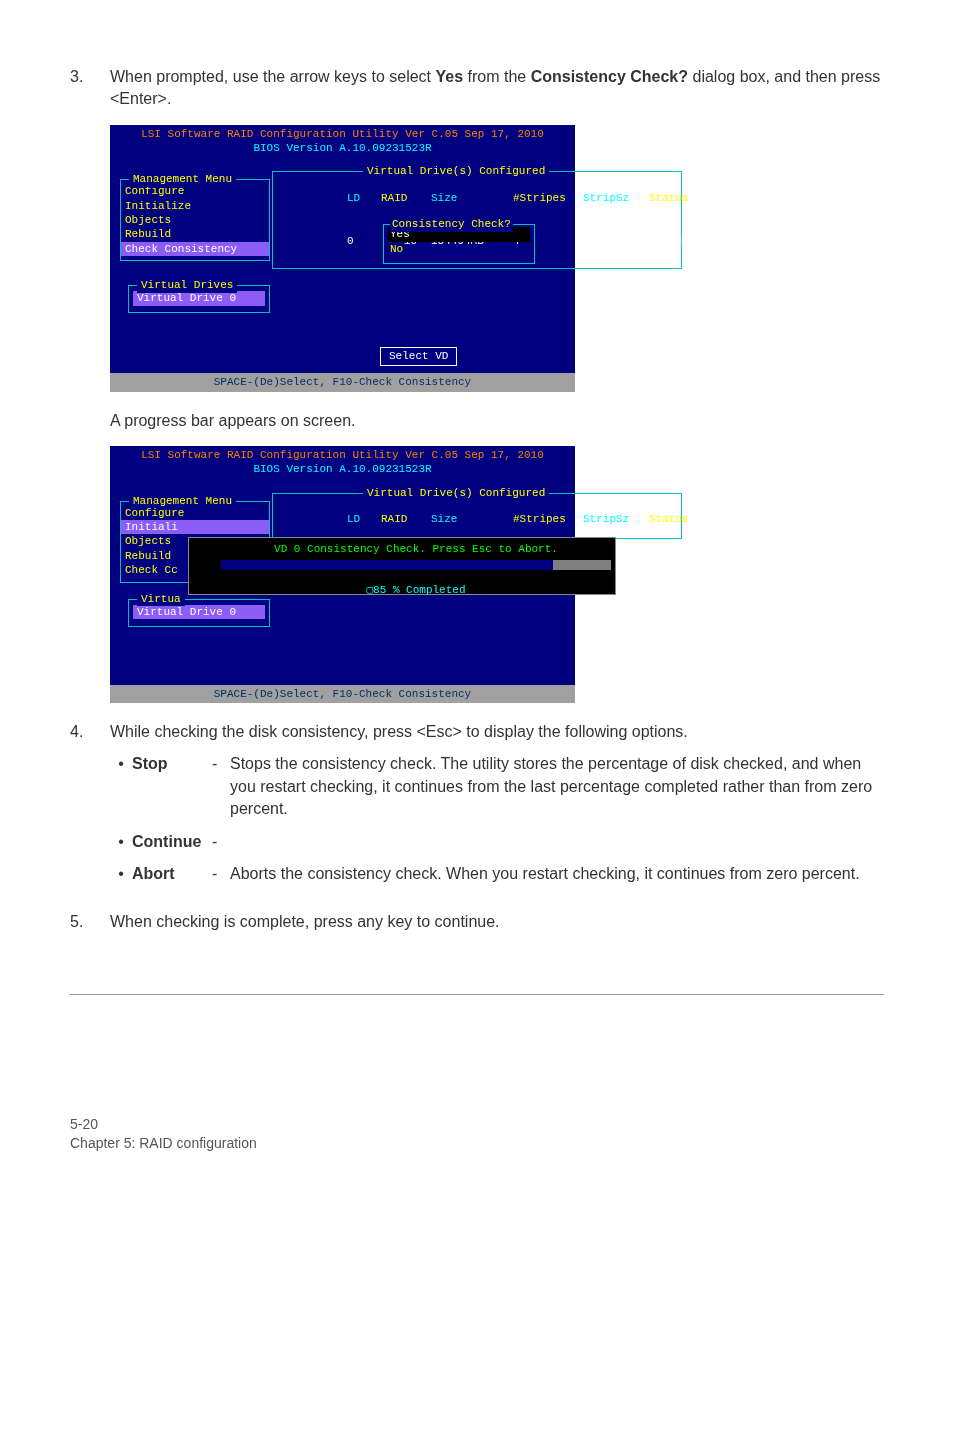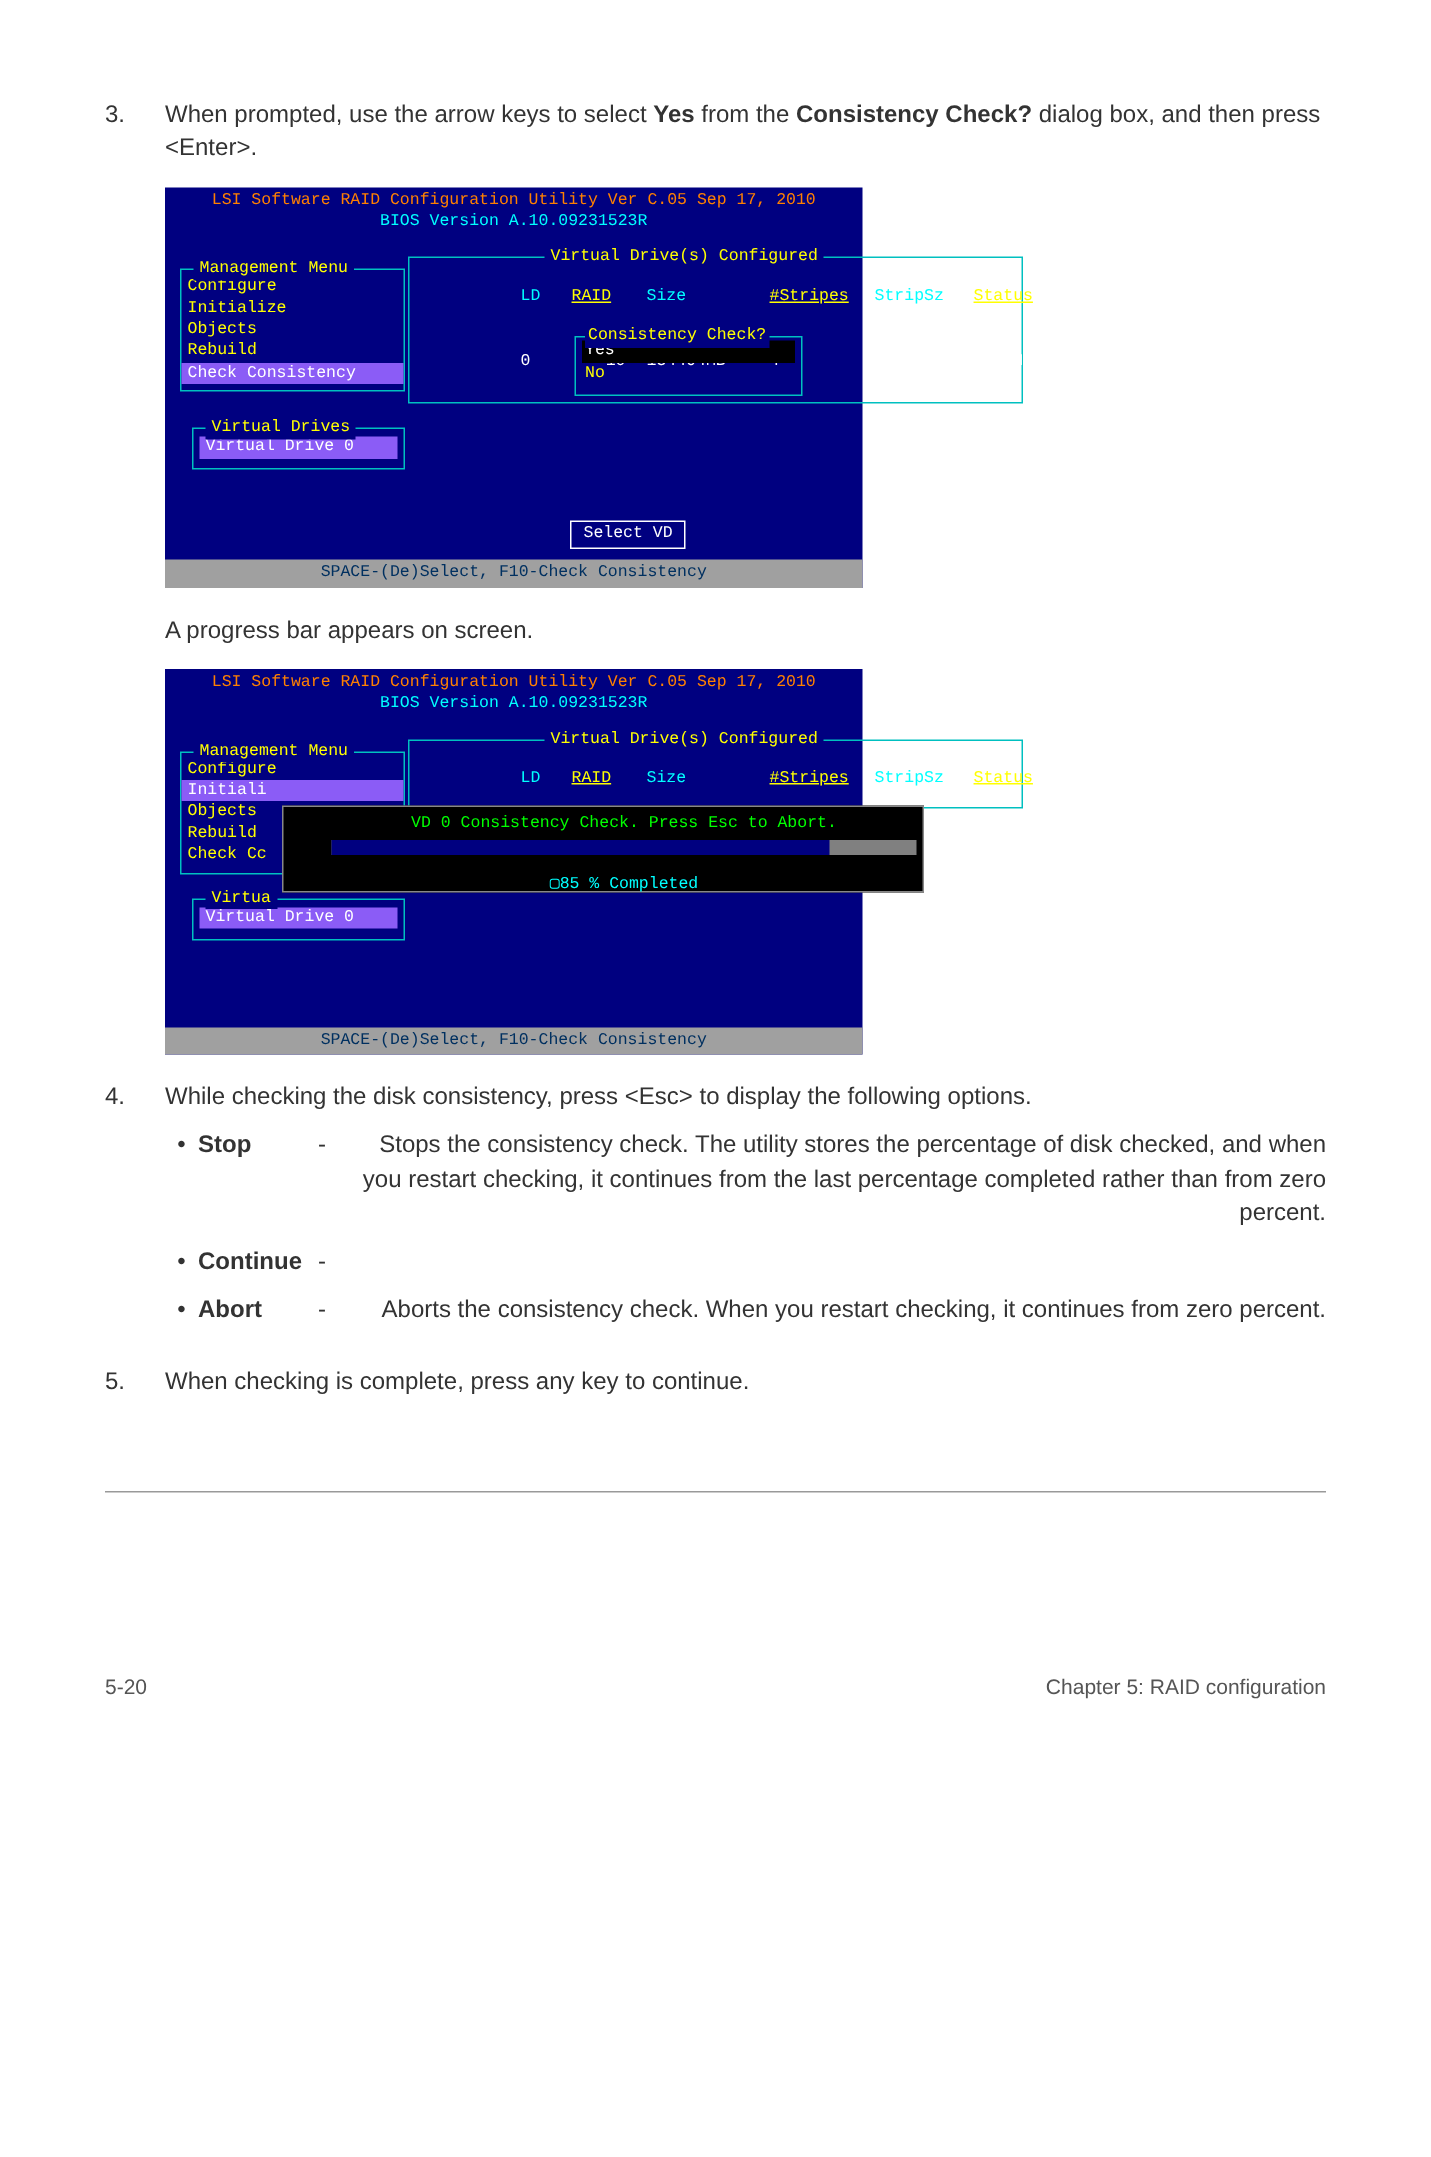--- a/index.html
+++ b/index.html
@@ -51,21 +51,21 @@
     color: #ffff00;
     white-space: nowrap;
   }
 
   .menu-item { color: #ffff00; padding: 0 4px; white-space: nowrap; }
   .menu-item-sel { background: #8b5cf6; color: #fff; padding: 0 4px; white-space: nowrap; }
 
   .table-header { white-space: pre; }
   .hdr-col { display: inline-block; }
   .c-cyan { color: #00ffff; }
-  .c-yellow { color: #ffff00; text-decoration: underline; }
+  .c-yellow { color: #ffff00; }
   .c-white { color: #ffffff; }
   .c-gray { color: #aaaaaa; }
 
   .yn-box { position:absolute; border:1px solid #00c0c0; }
   .yn-title { position:absolute; top:-8px; left:6px; background:#000080; color:#ffff00; padding:0 2px; white-space:nowrap; }
   .yn-yes { background:#000; color:#fff; padding:0 2px; margin:2px 4px 0 4px; }
   .yn-no { color:#ffff00; padding:0 2px; margin:0 4px 2px 4px; }
 
   .btn-box {
     position:absolute;
@@ -104,29 +104,30 @@
   }
   .prog-label {
     color:#00ffff; text-align:center; font-size:11px; padding:2px 0 4px 0;margin-top:11px;
   }
 
   .option-tbl { margin-top:10px; }
   .option-row { display:flex; margin-bottom:10px; }
   .bullet { width:22px; text-align:center; }
   .opt-name { width:80px; font-weight:bold; }
   .opt-dash { width:18px; }
-  .opt-desc { flex:1;text-align:right; }
+  .opt-desc { flex:1; }
 
   .page-foot {
     display:flex;
     justify-content:space-between;
     margin-top:120px;
     font-size:14px;
     color:#555;
     border-top: none;
+    flex-direction: column;
   }
   hr.foot-rule {
     border:none;
     border-top:1px solid #999;
     margin-top:60px;
   }
 </style>
 </head>
 <body>
 

